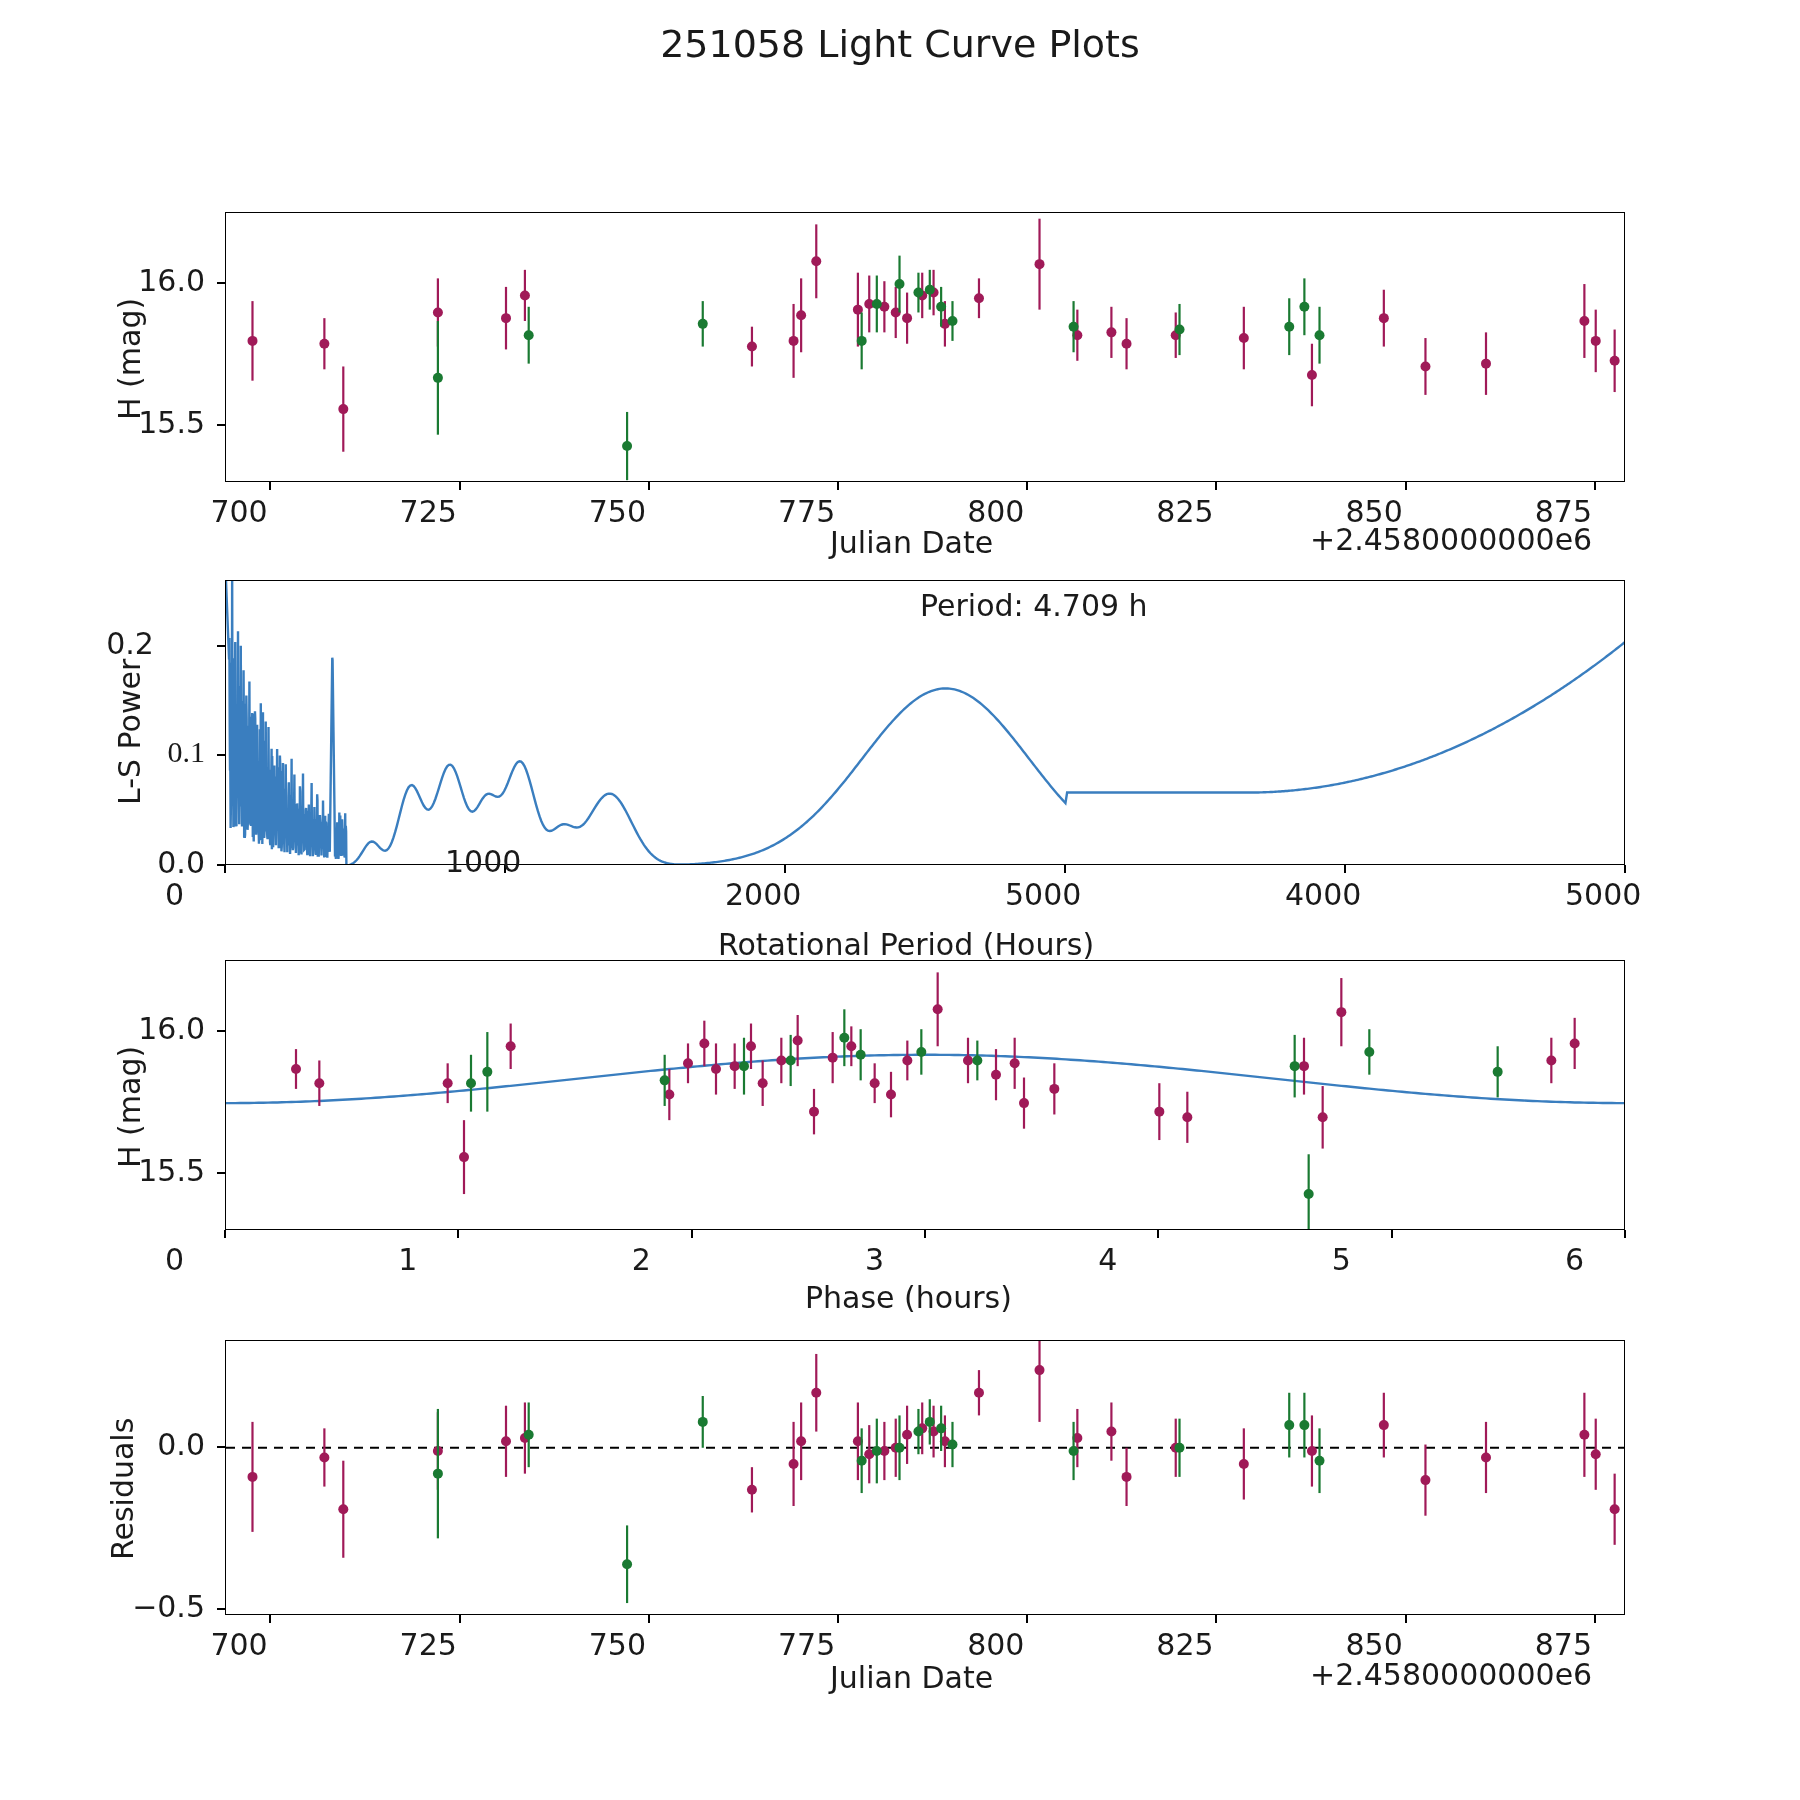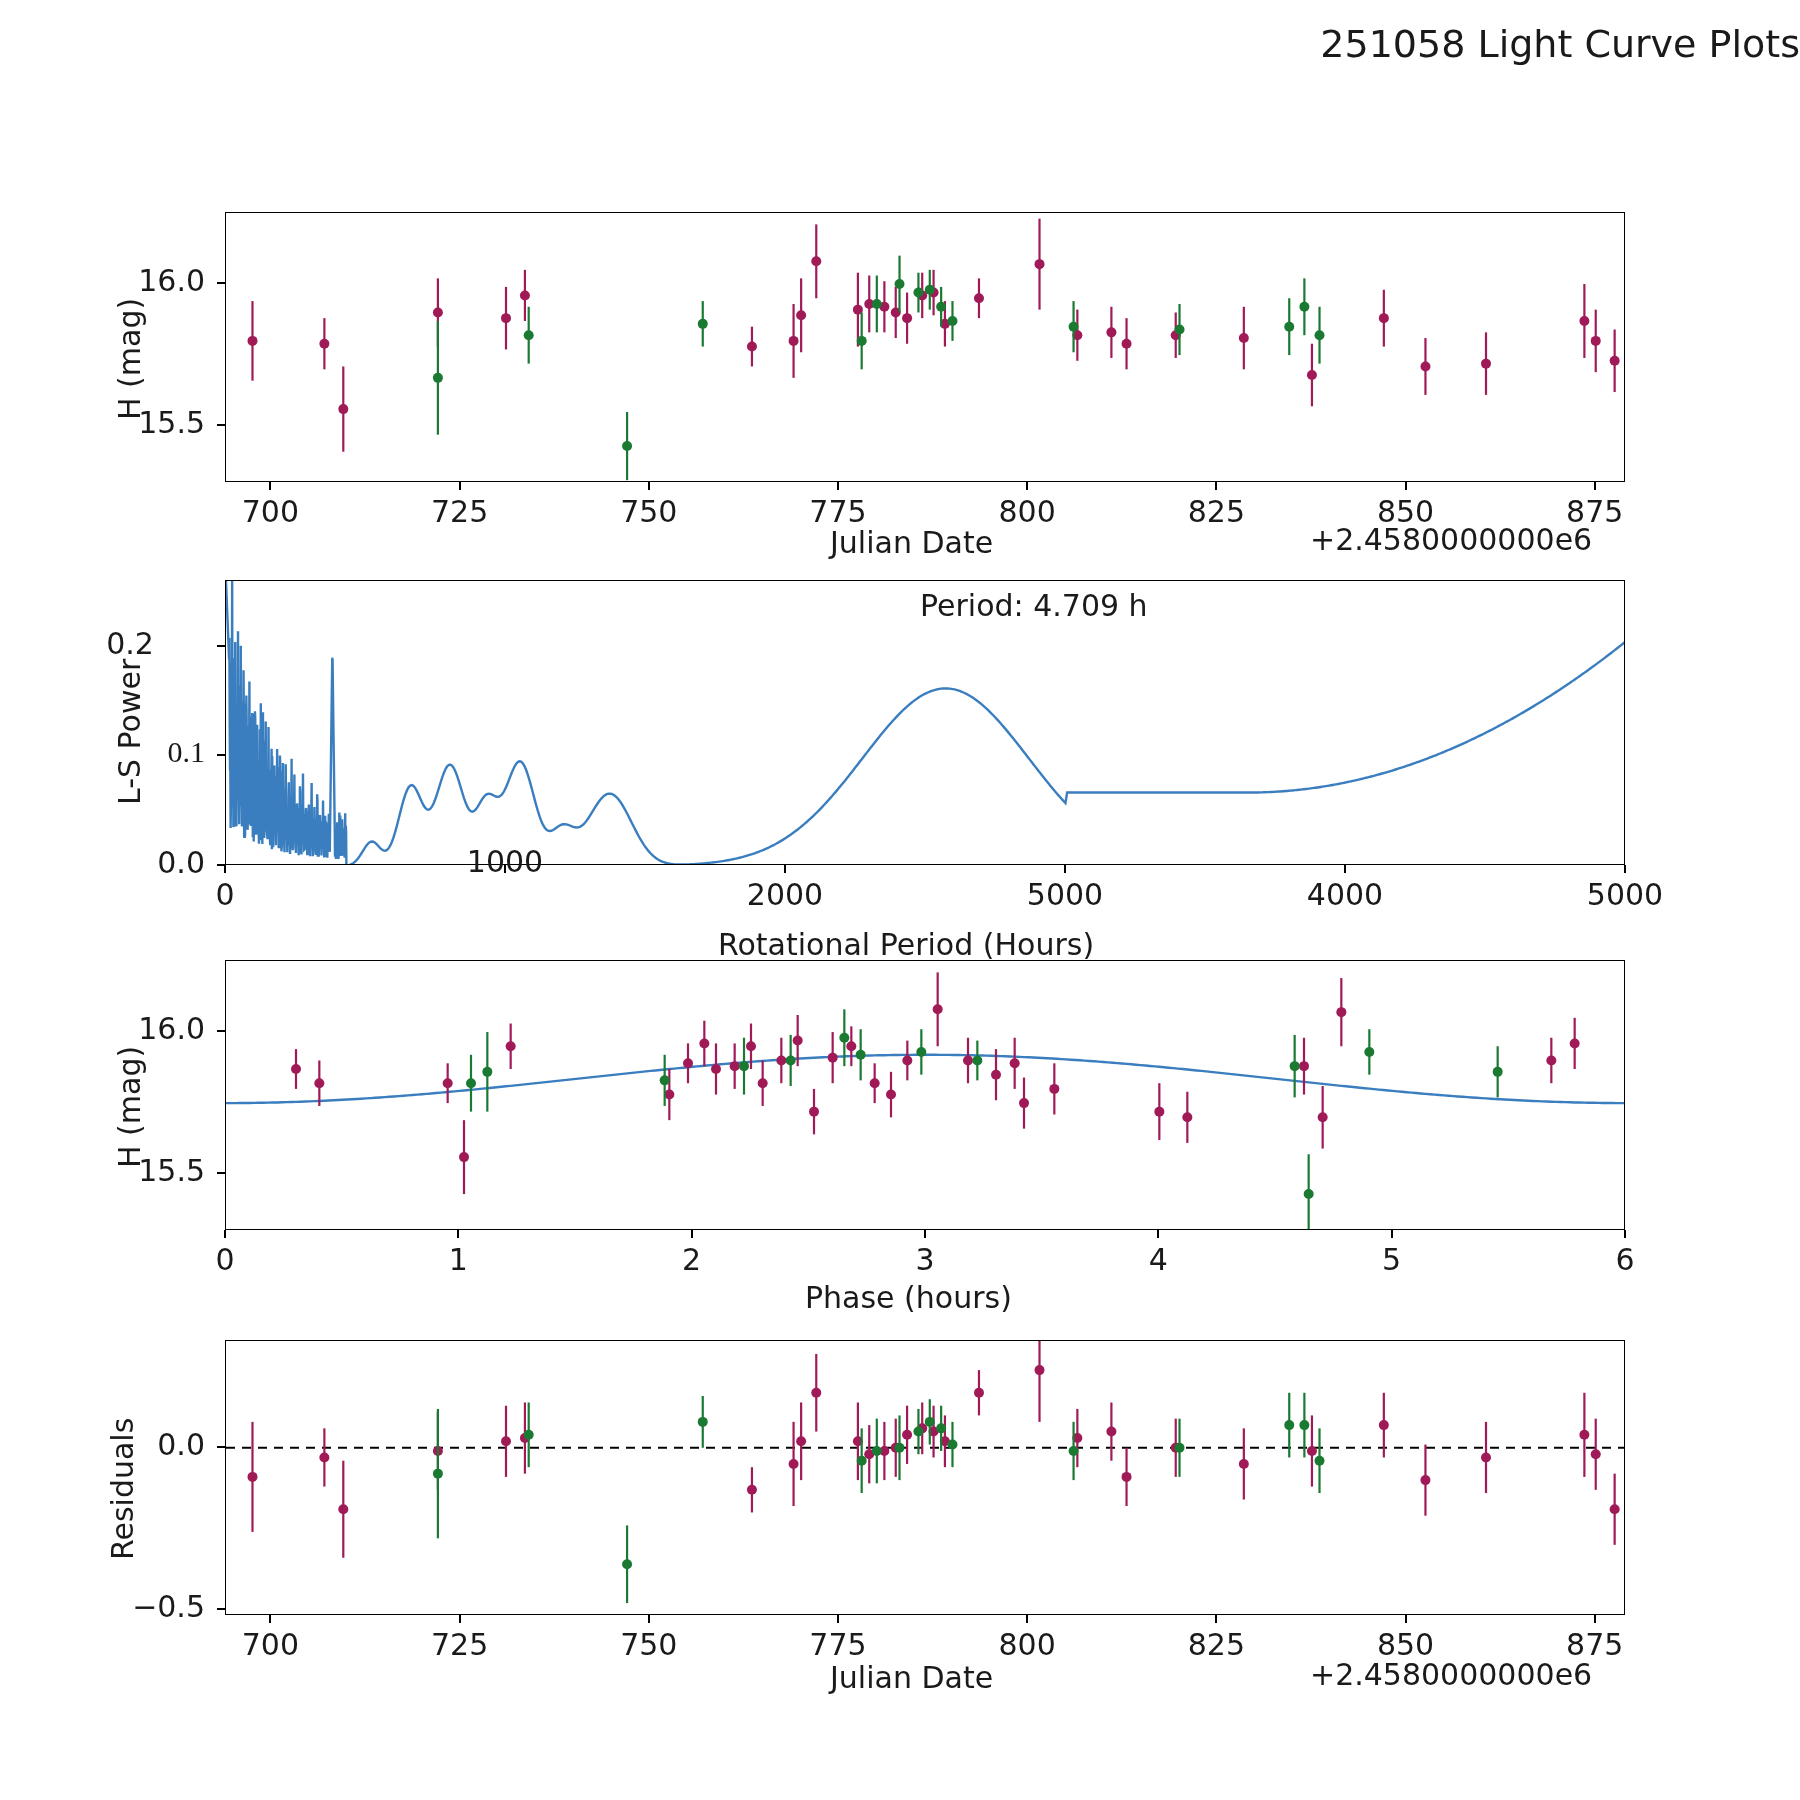--- a/index.html
+++ b/index.html
@@ -8,21 +8,21 @@
     background:#ffffff;
     font-family:"DejaVu Sans", sans-serif;
     color:#000000;
     overflow:hidden;
   }
   #page{position:relative;width:1800px;height:1800px;}
 
   .title{
     position:absolute;
     left:0;right:0;top:22px;
-    text-align:right;
+    text-align:center;
     font-size:38px;
     color:#1a1a1a;
   }
 
   .panel{position:absolute;}
   .plotbox{
     position:absolute;
     border:1.5px solid #000000;
     box-sizing:border-box;
     background:#ffffff;
@@ -36,21 +36,21 @@
   }
   .ylabel{
     transform-origin:0 0;
     transform:rotate(-90deg);
   }
   .tick{
     position:absolute;
     font-size:30px;
     color:#1a1a1a;
     white-space:nowrap;
-    text-align:center;
+    text-align:left;
   }
   .tickmark{
     position:absolute;
     background:#000000;
   }
   .annot{
     position:absolute;
     font-size:30px;
     color:#1a1a1a;
     white-space:nowrap;

